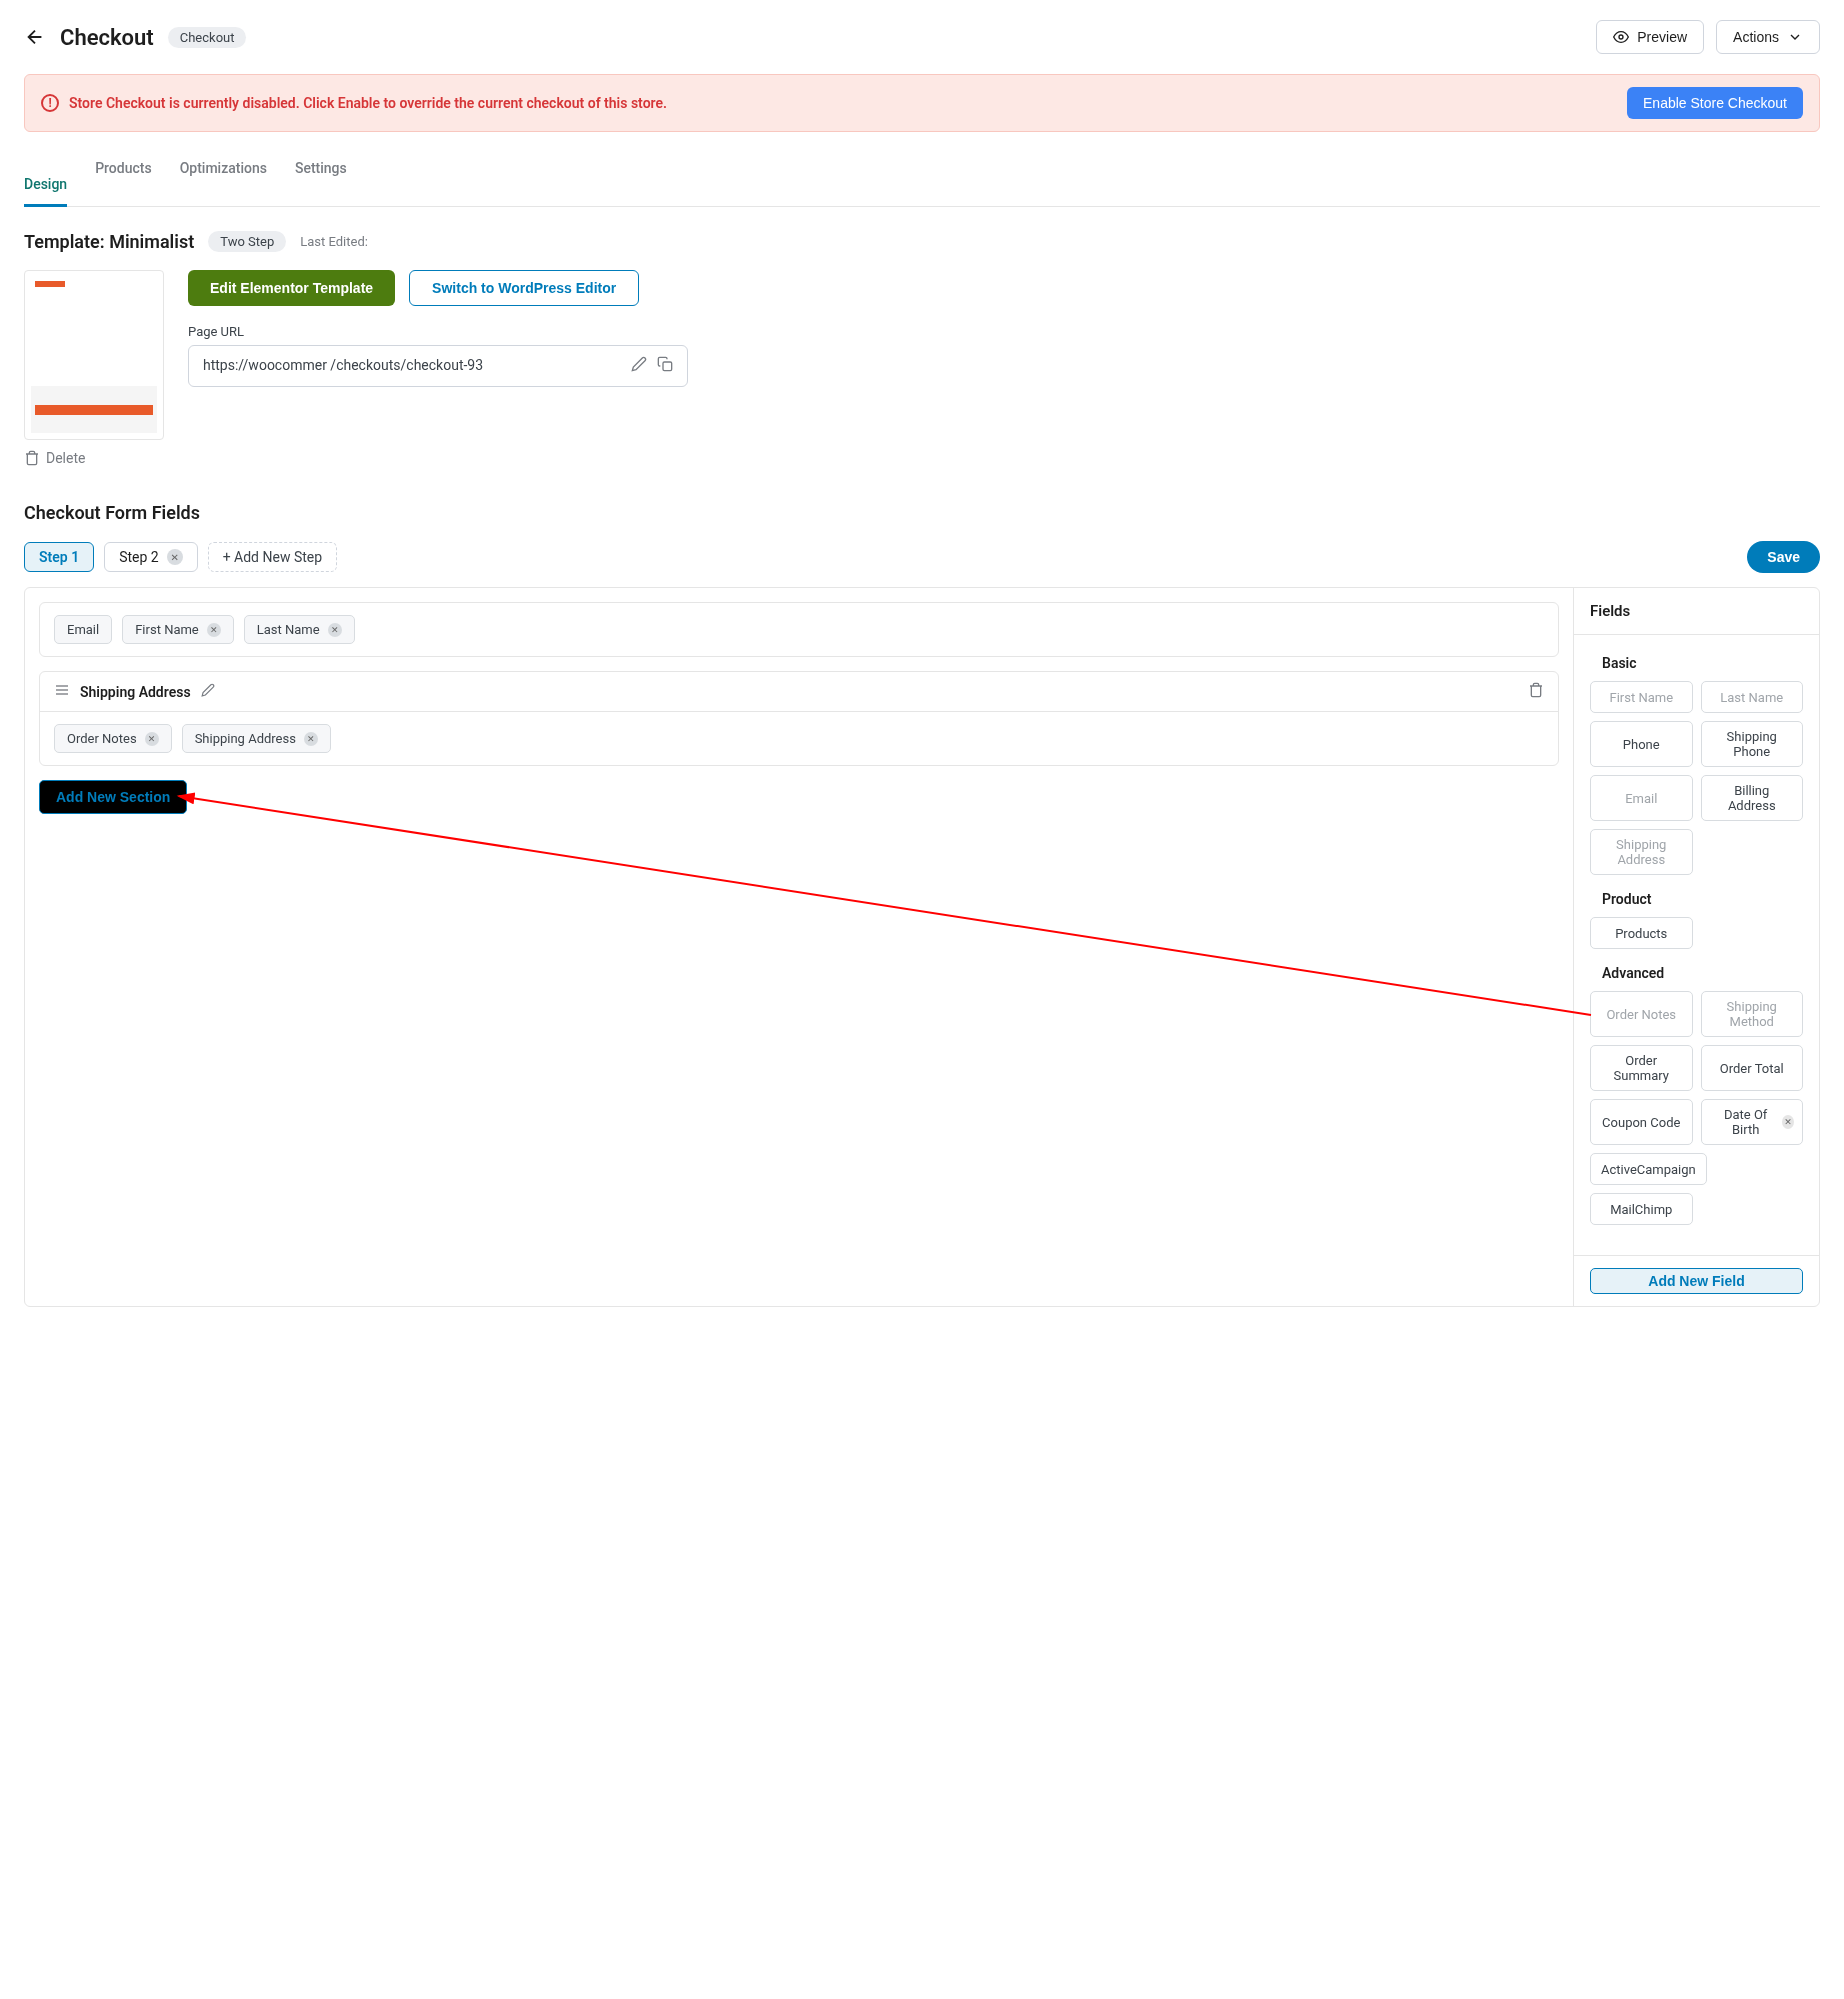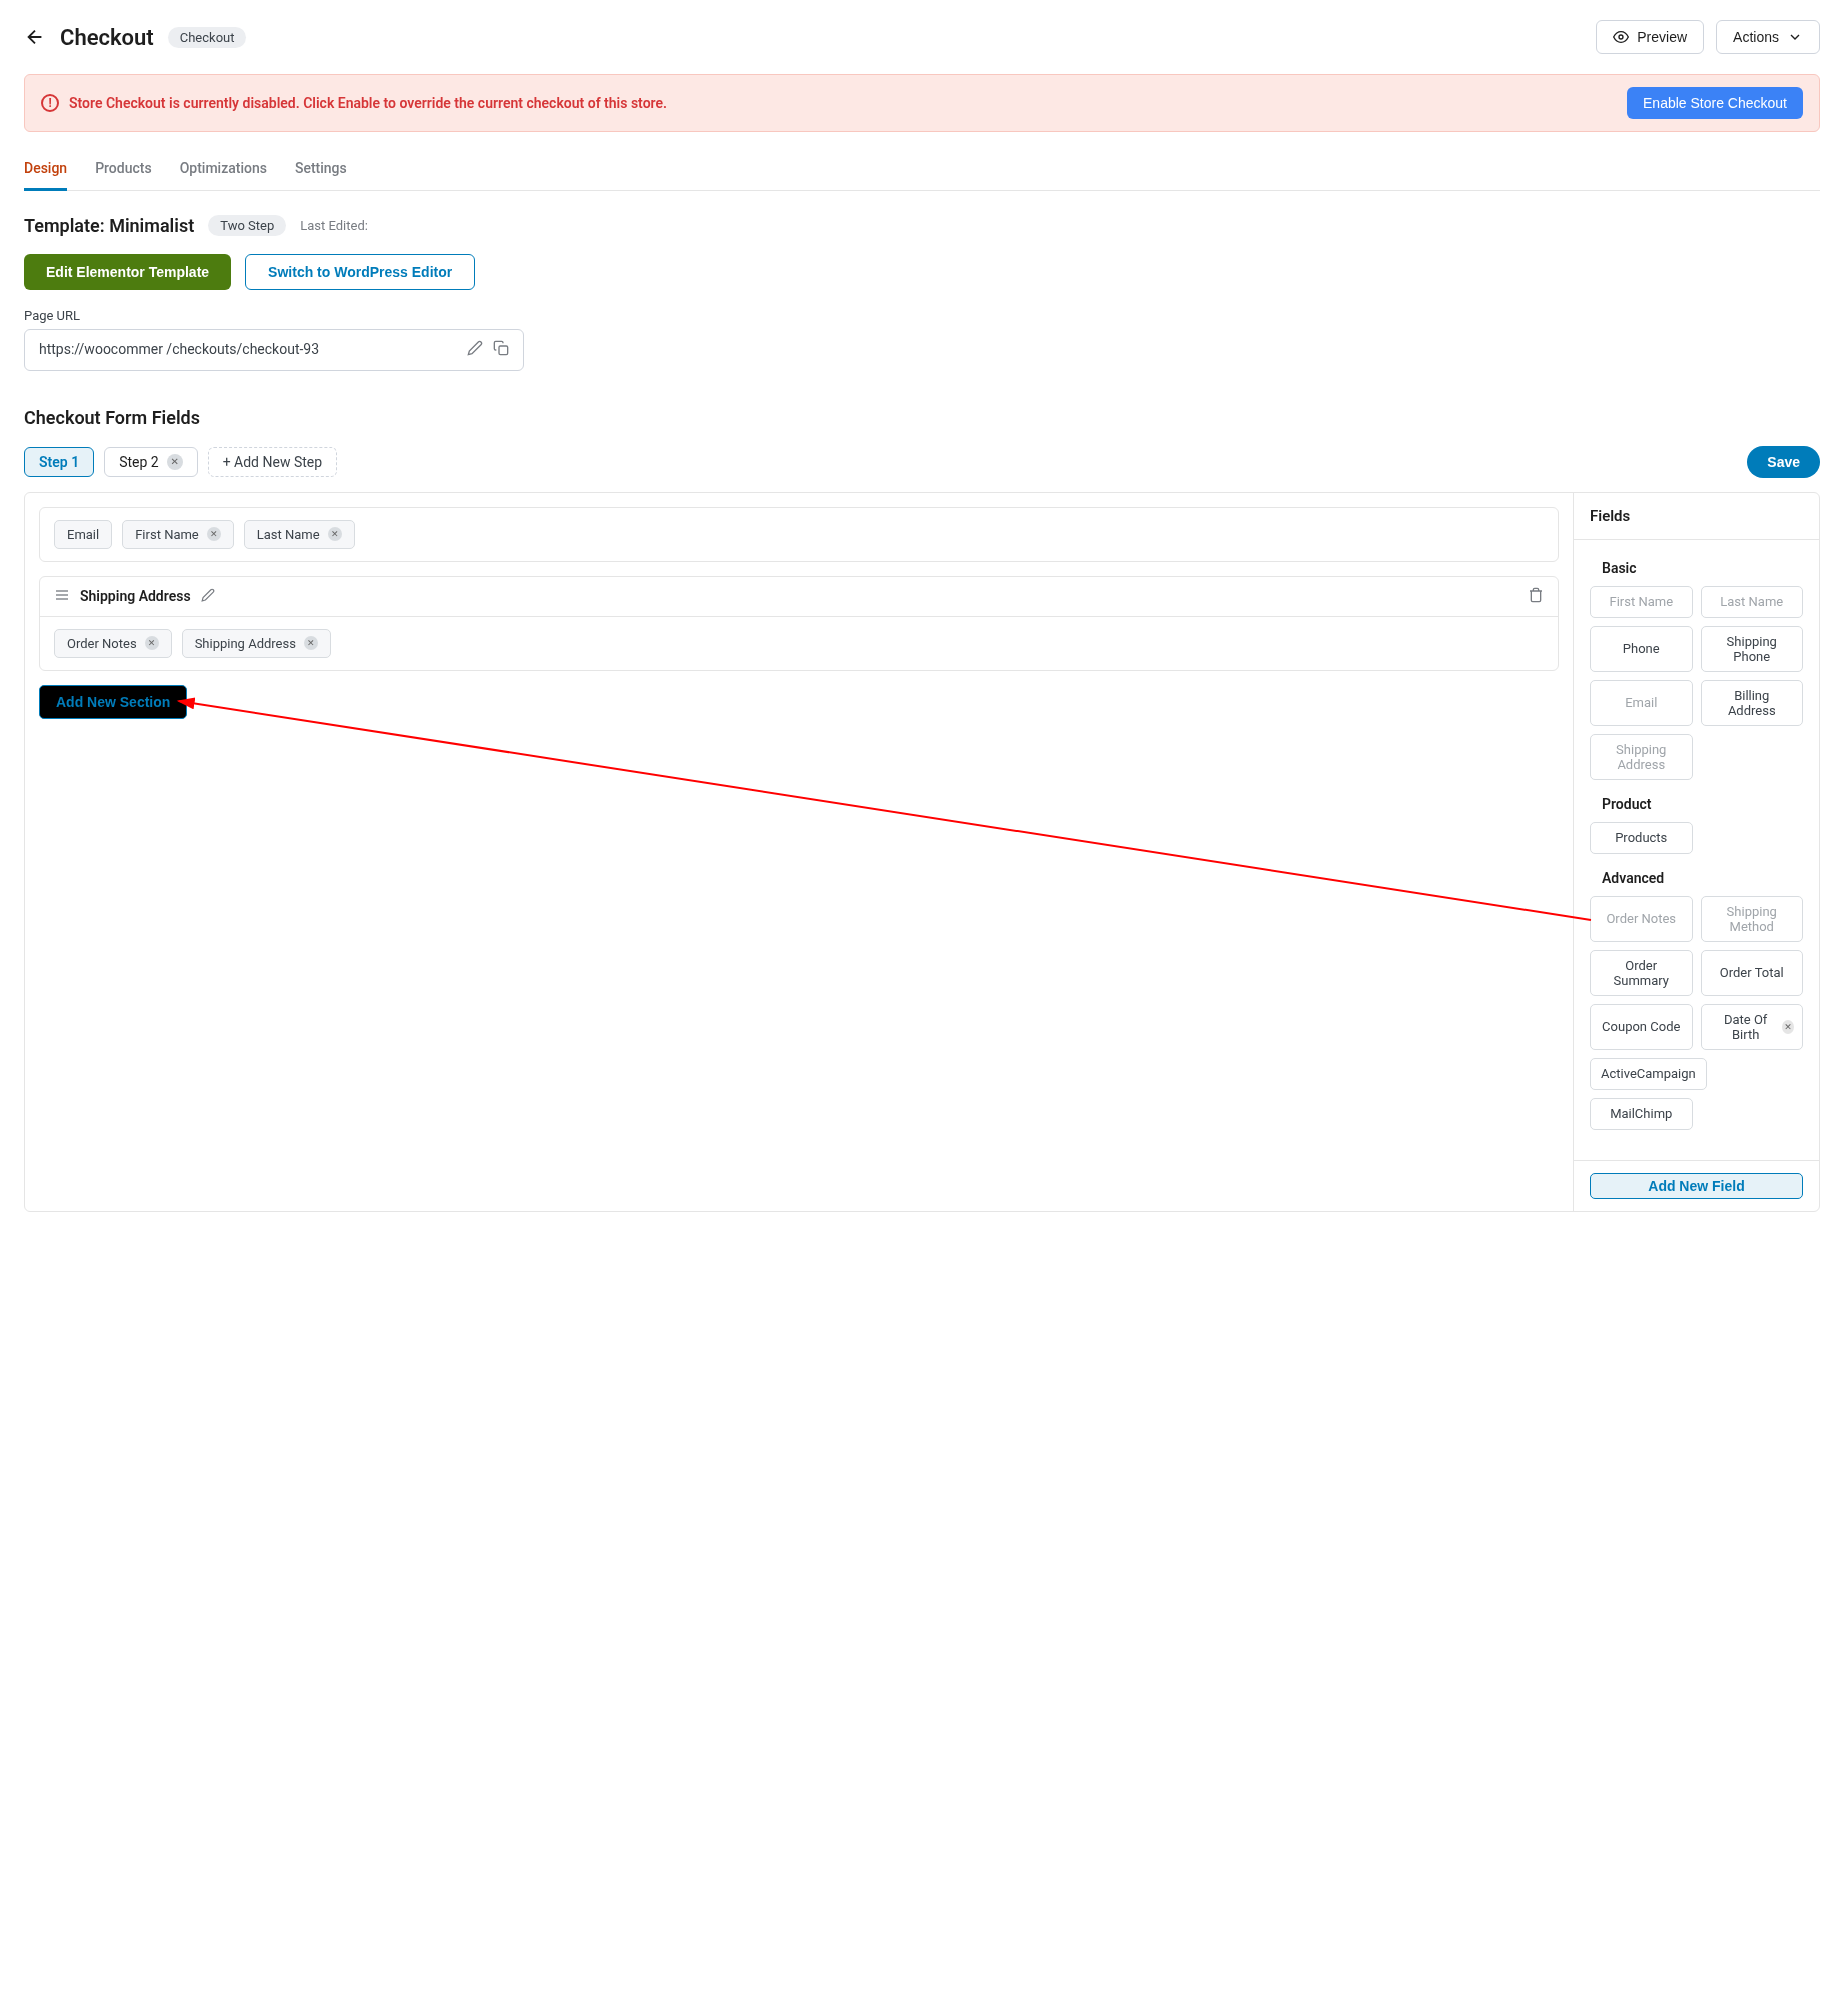--- a/index.html
+++ b/index.html
@@ -10,21 +10,21 @@
 .page-title { font-size: 22px; font-weight: 600; }
 .chip { background: #eceef1; padding: 3px 12px; border-radius: 12px; font-size: 13px; color: #3c434a; }
 .header-right { display: flex; gap: 12px; }
 .btn { border: 1px solid #d0d5dd; background: #fff; padding: 8px 16px; border-radius: 6px; font-size: 14px; cursor: pointer; display: flex; align-items: center; gap: 8px; color: #1e1e1e; font-weight: 500; }
 .alert { background: #fde8e4; border: 1px solid #f8c7bf; border-radius: 6px; padding: 12px 16px; display: flex; align-items: center; justify-content: space-between; margin-bottom: 28px; }
 .alert-left { display: flex; align-items: center; gap: 10px; color: #d63638; font-weight: 600; font-size: 14px; }
 .alert-icon { width: 18px; height: 18px; border: 2px solid #d63638; border-radius: 50%; display: flex; align-items: center; justify-content: center; color: #d63638; font-weight: bold; font-size: 12px; flex-shrink: 0; }
 .btn-primary-red { background: #3b82f6; color: #fff; border: none; padding: 8px 16px; border-radius: 6px; font-size: 14px; font-weight: 500; cursor: pointer; }
 .tabs { display: flex; gap: 28px; border-bottom: 1px solid #e5e5e5; margin-bottom: 24px; }
 .tab { padding: 0 0 12px 0; font-size: 14px; color: #787c82; cursor: pointer; font-weight: 500; border-bottom: 3px solid transparent; margin-bottom: -1px; }
-.tab.active { color: #c2410c; border-bottom-color: #007cba; }
+.tab.active { color: #0f766e; border-bottom-color: #007cba; margin-top: 16px; }
 .template-row { display: flex; align-items: center; gap: 14px; margin-bottom: 18px; }
 .template-title { font-size: 18px; font-weight: 600; }
 .last-edited { color: #787c82; font-size: 13px; }
 .blur { filter: blur(4px); color: #aaa; }
 .template-body { display: flex; gap: 24px; margin-bottom: 36px; align-items: flex-start; }
 .thumb-col { width: 140px; }
 .thumb { width: 140px; height: 170px; border: 1px solid #e5e5e5; border-radius: 4px; background: #fff; padding: 6px; margin-bottom: 10px; }
 .thumb-inner { width: 100%; height: 100%; background: linear-gradient(#fff 0 70%, #f5f5f5 70% 100%); position: relative; }
 .thumb-inner::before { content: ""; position: absolute; top: 4px; left: 4px; width: 30px; height: 6px; background: #e85a2a; }
 .thumb-inner::after { content: ""; position: absolute; bottom: 18px; left: 4px; right: 4px; height: 10px; background: #e85a2a; }
@@ -118,20 +118,31 @@
 </div>
 
 <div class="template-row">
   <span class="template-title">Template: Minimalist</span>
   <span class="chip">Two Step</span>
   <span class="last-edited">Last Edited:</span>
   <span class="last-edited blur">                    </span>
 </div>
 
 <div class="template-body">
+  <div class="thumb-col">
+    <div class="thumb">
+      <div class="thumb-inner"></div>
+    </div>
+    <div class="delete-link">
+      <svg class="icon" viewBox="0 0 24 24" fill="none" stroke="#787c82" stroke-width="2">
+          <path d="M3 6h18M8 6V4a2 2 0 012-2h4a2 2 0 012 2v2m3 0v14a2 2 0 01-2 2H7a2 2 0 01-2-2V6"></path>
+        </svg>
+      <span>Delete</span>
+    </div>
+  </div>
   <div class="template-actions">
     <div class="action-row">
       <button class="btn-blue">Edit Elementor Template</button>
       <button class="btn-outline-blue">Switch to WordPress Editor</button>
     </div>
     <label class="url-label">Page URL</label>
     <div class="url-box">
       <span class="url-text">https://woocommer                                                     /checkouts/checkout-93</span>
       <span class="url-icon">
         <svg class="icon" viewBox="0 0 24 24" fill="none" stroke="#787c82" stroke-width="2">

